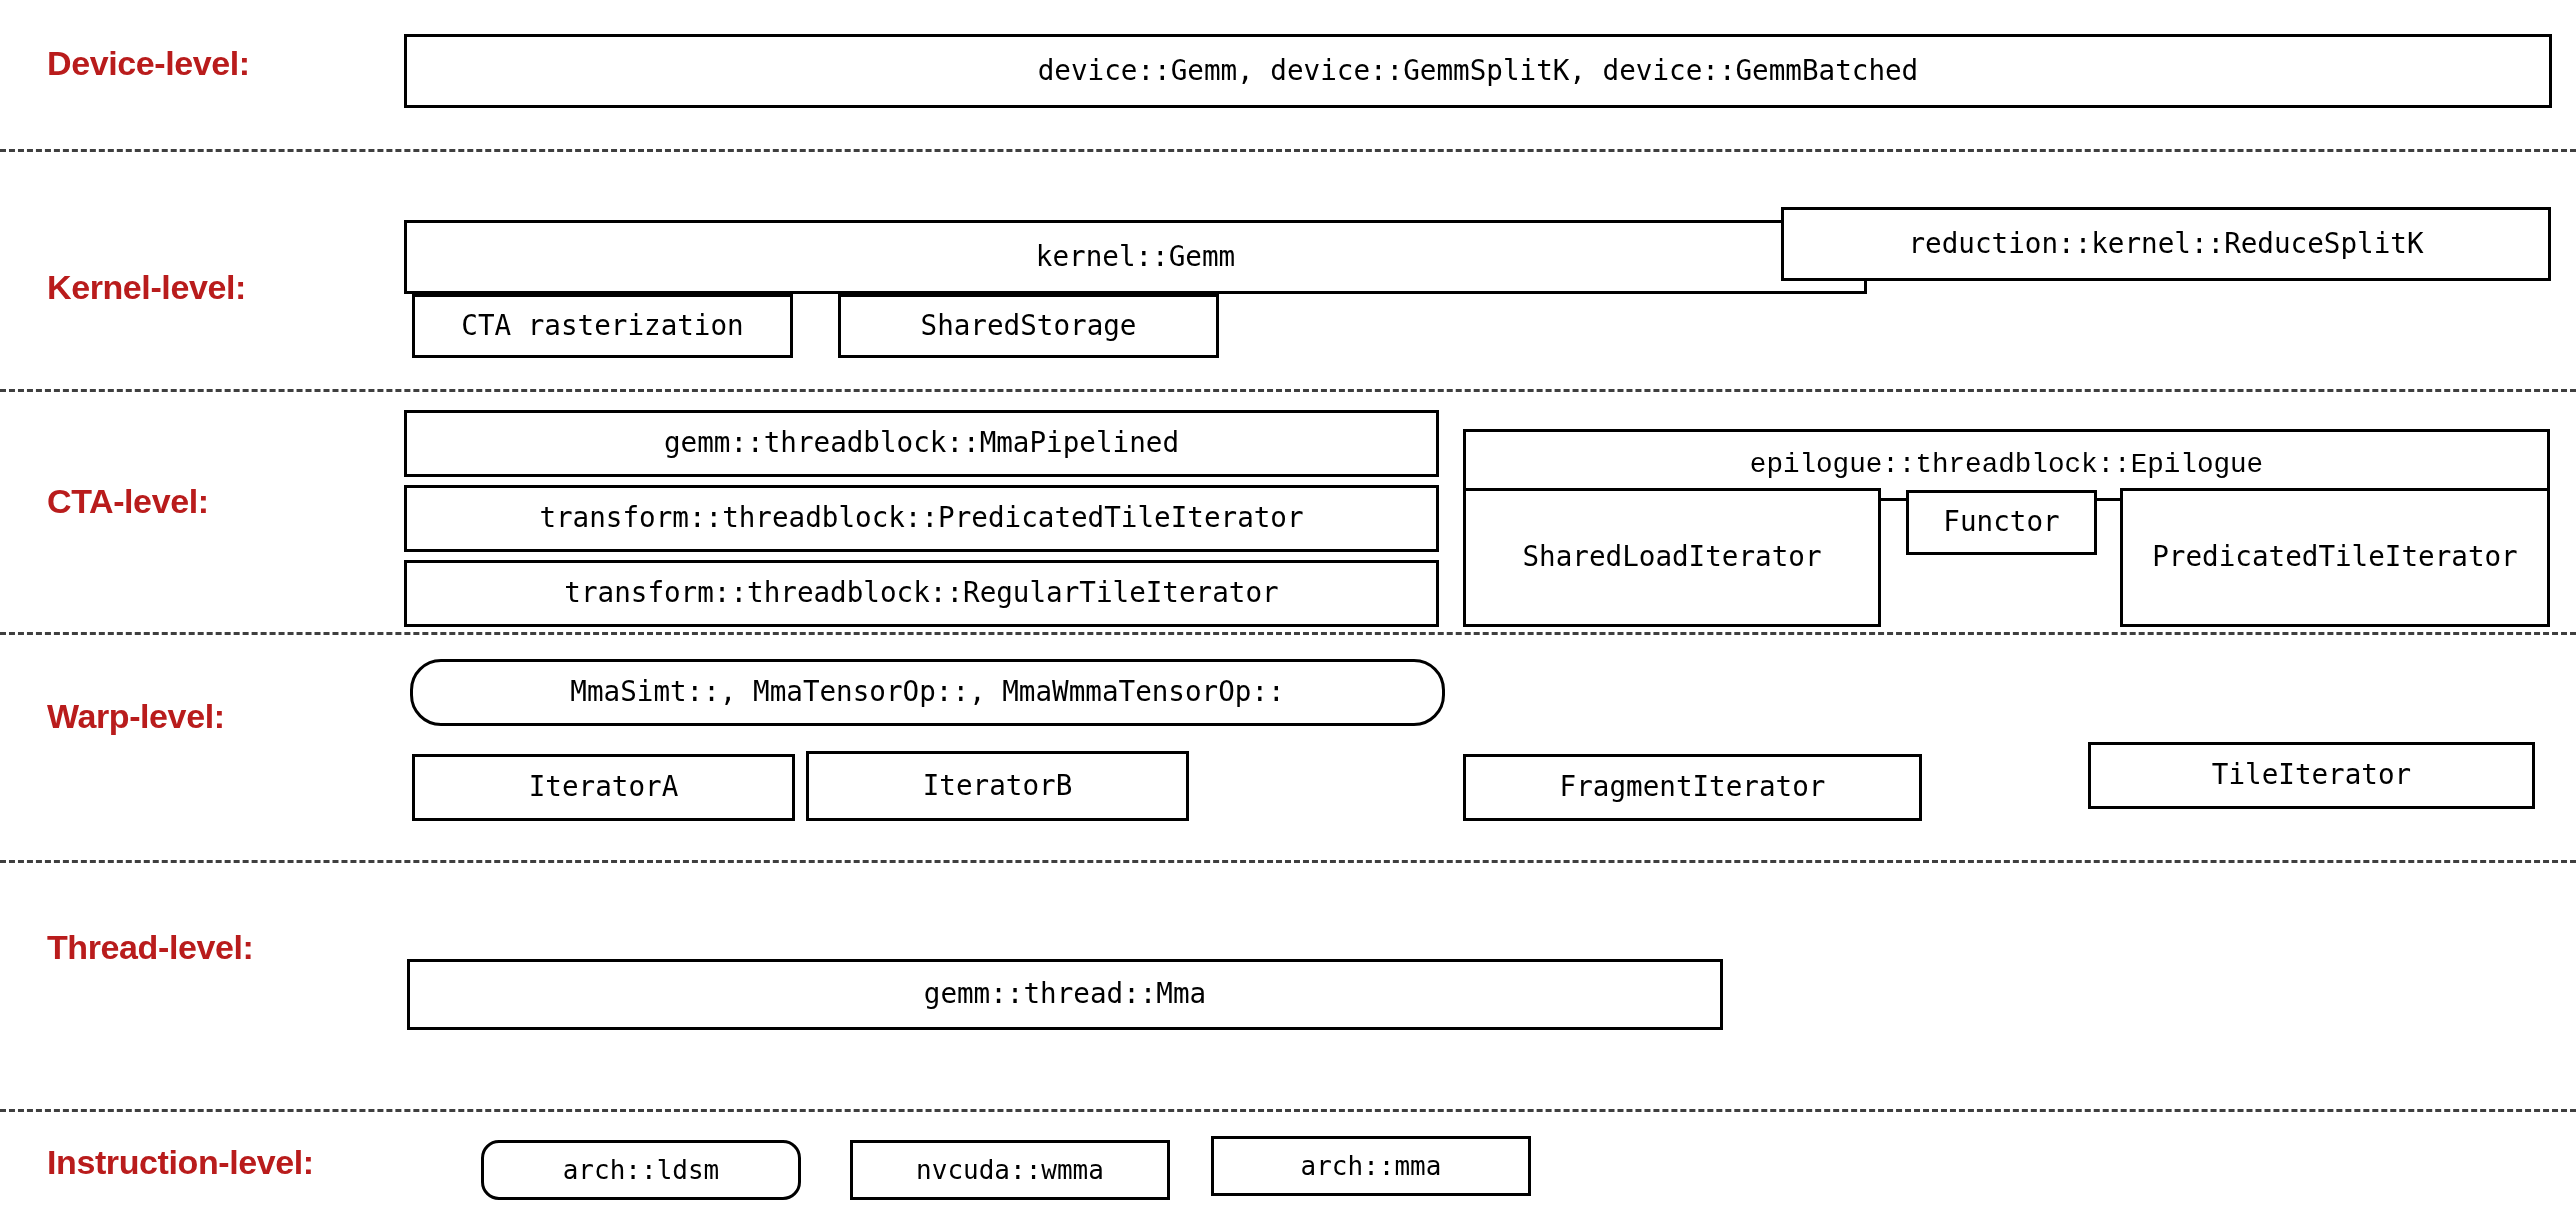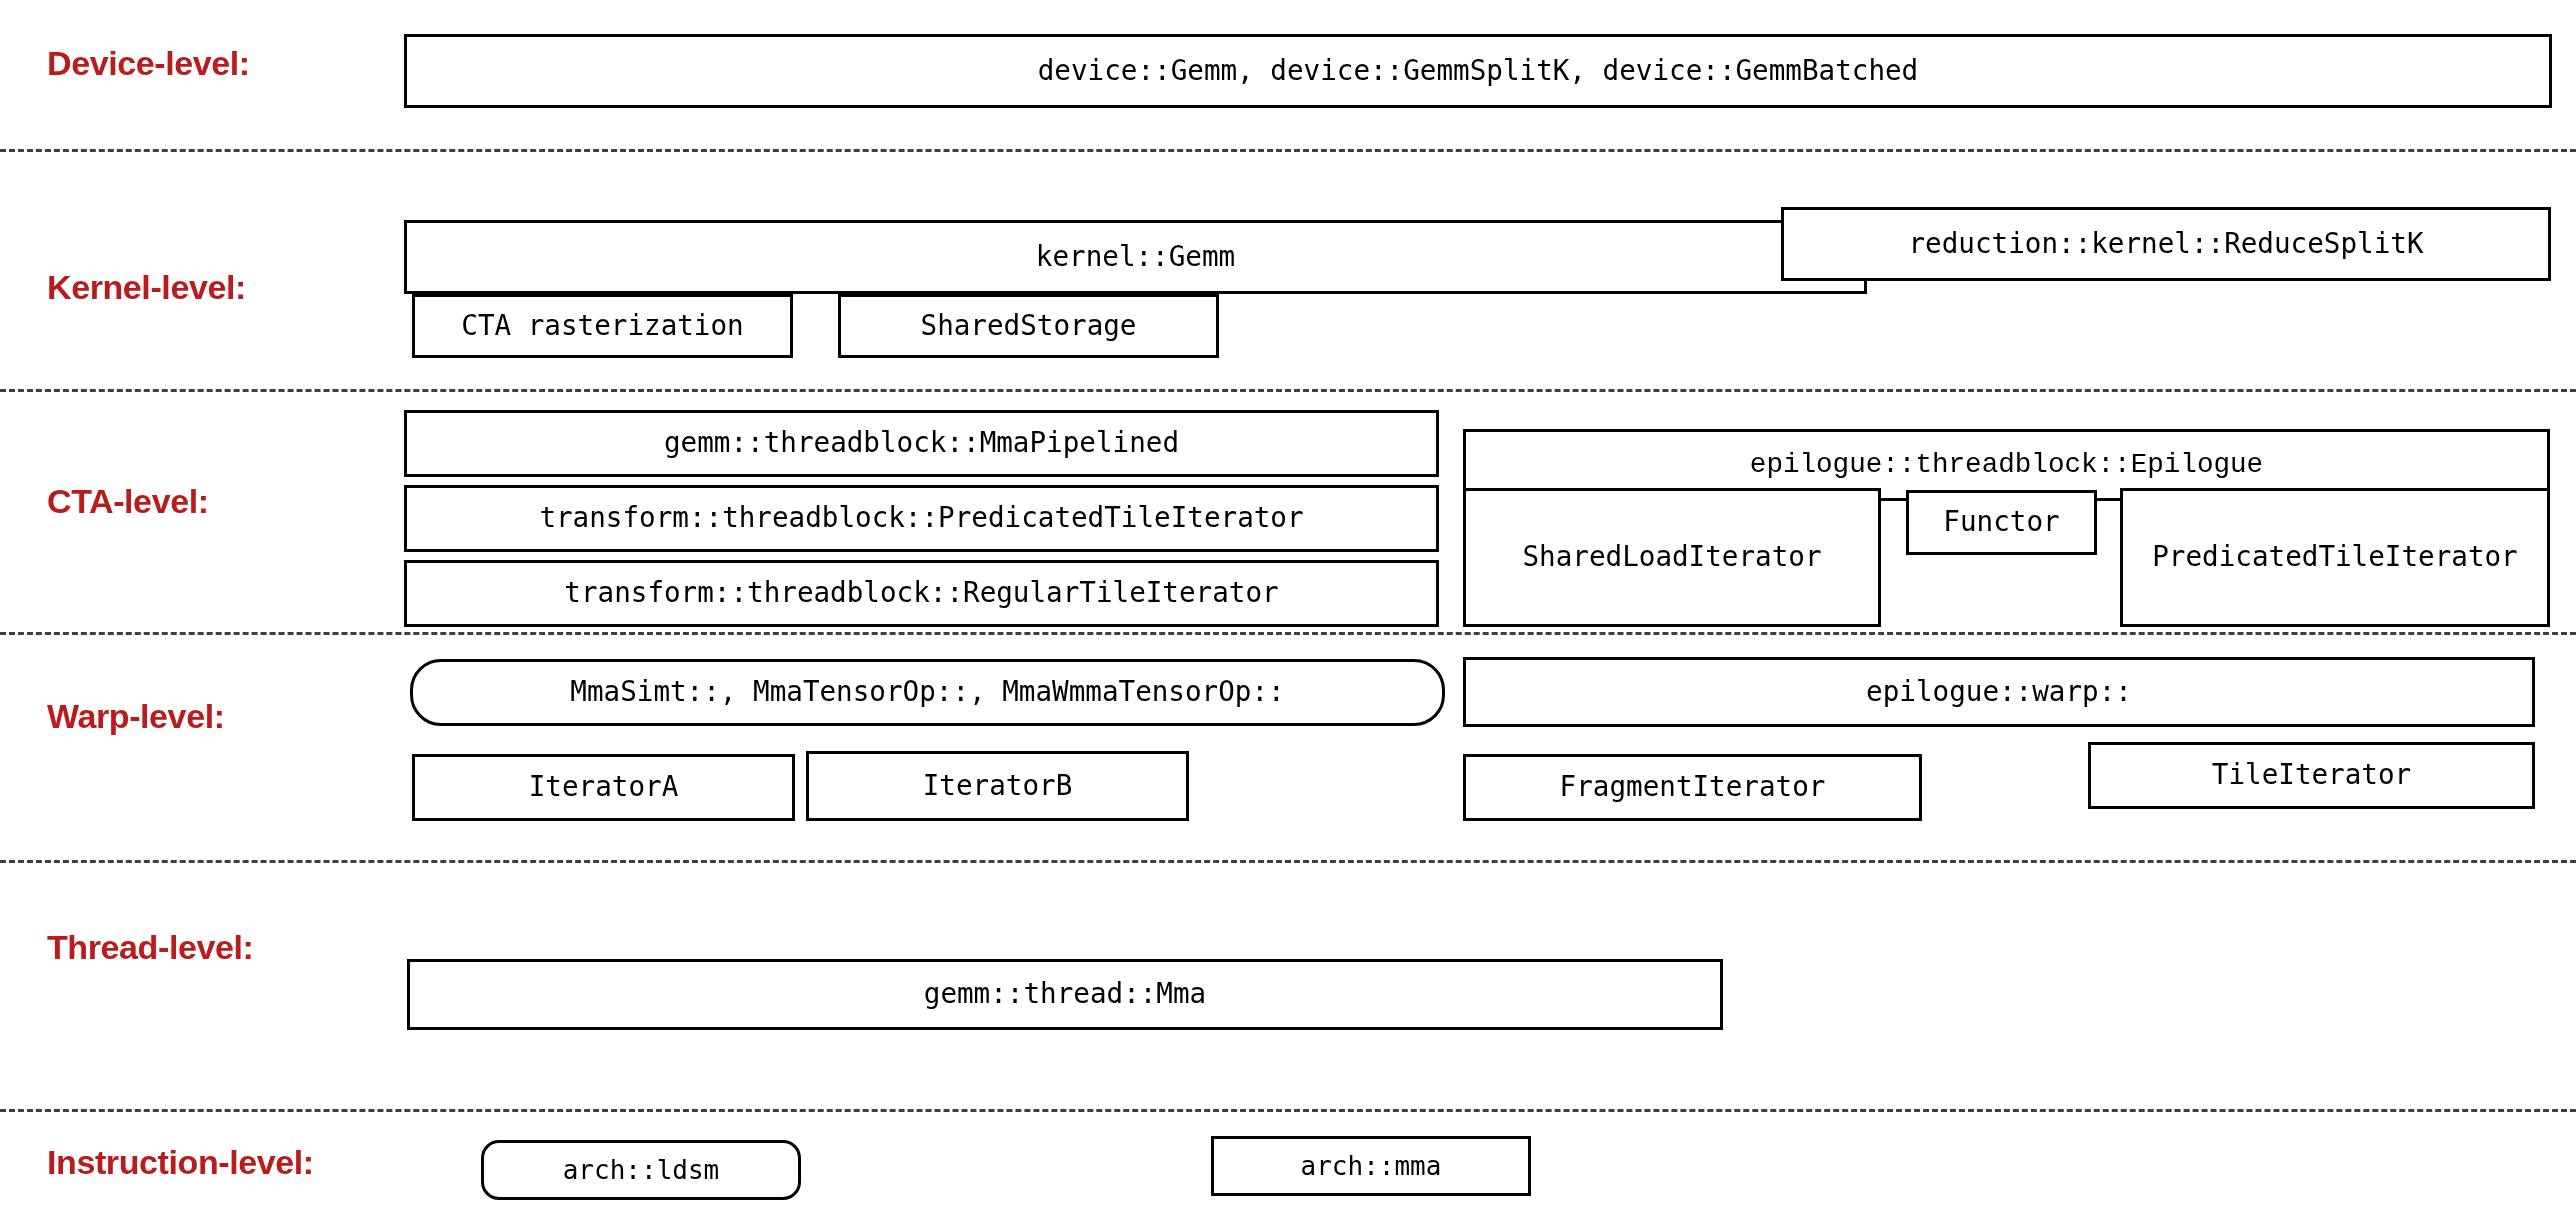--- a/index.html
+++ b/index.html
@@ -66,27 +66,27 @@
   <div class="bx" style="left:404px;top:410px;width:1035px;height:67px;">gemm::threadblock::MmaPipelined</div>
   <div class="bx" style="left:404px;top:485px;width:1035px;height:67px;">transform::threadblock::PredicatedTileIterator</div>
   <div class="bx" style="left:404px;top:560px;width:1035px;height:67px;">transform::threadblock::RegularTileIterator</div>
   <div class="bx" style="left:1463px;top:429px;width:1087px;height:72px;font-family:Liberation Mono, monospace;">epilogue::threadblock::Epilogue</div>
   <div class="bx" style="left:1463px;top:488px;width:418px;height:139px;">SharedLoadIterator</div>
   <div class="bx" style="left:1906px;top:490px;width:191px;height:65px;">Functor</div>
   <div class="bx" style="left:2120px;top:488px;width:430px;height:139px;">PredicatedTileIterator</div>
 
   <div class="lvl-label" style="left:47px;top:697px;">Warp-level:</div>
   <div class="bx" style="left:410px;top:659px;width:1035px;height:67px;border-radius:31px;">MmaSimt::, MmaTensorOp::, MmaWmmaTensorOp::</div>
-  <div class="bx" style="left:1463px;top:657px;width:1072px;height:70px;">epilogue::warp::</div>
   <div class="bx" style="left:412px;top:754px;width:383px;height:67px;">IteratorA</div>
   <div class="bx" style="left:806px;top:751px;width:383px;height:70px;">IteratorB</div>
   <div class="bx" style="left:1463px;top:754px;width:459px;height:67px;">FragmentIterator</div>
   <div class="bx" style="left:2088px;top:742px;width:447px;height:67px;">TileIterator</div>
 
   <div class="lvl-label" style="left:47px;top:928px;">Thread-level:</div>
   <div class="bx" style="left:407px;top:959px;width:1316px;height:71px;">gemm::thread::Mma</div>
 
   <div class="lvl-label" style="left:47px;top:1143px;">Instruction-level:</div>
   <div class="bx sm" style="left:481px;top:1140px;width:320px;height:60px;border-radius:18px;">arch::ldsm</div>
+  <div class="bx sm" style="left:850px;top:1140px;width:320px;height:60px;">nvcuda::wmma</div>
   <div class="bx sm" style="left:1211px;top:1136px;width:320px;height:60px;">arch::mma</div>
 
 </div>
 
 
 </body></html>

